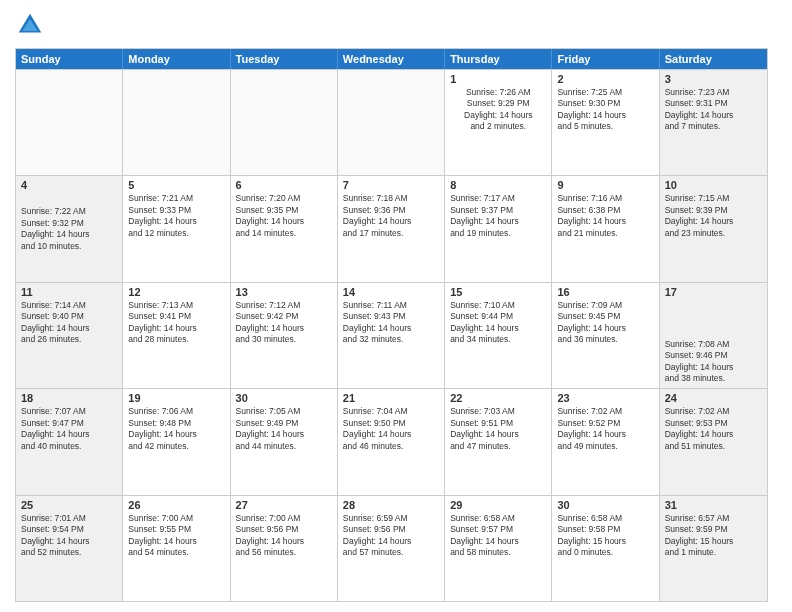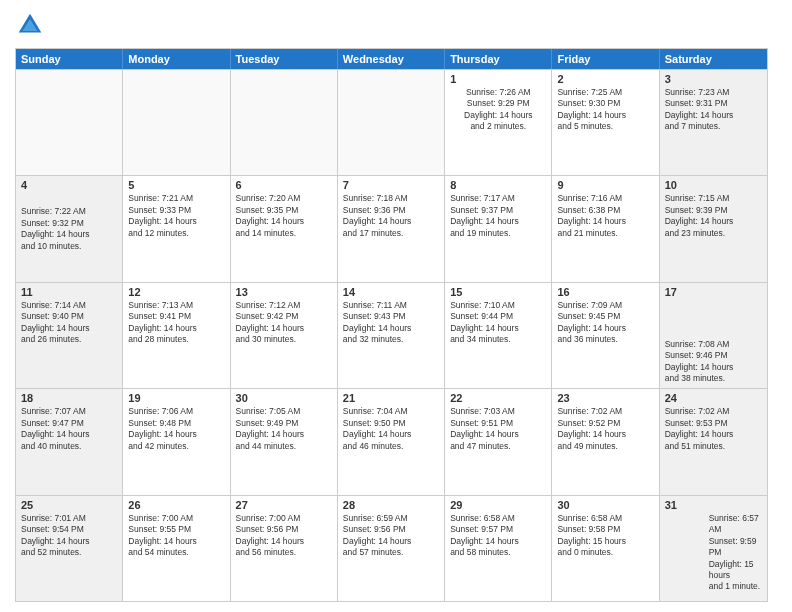--- a/index.html
+++ b/index.html
@@ -366,21 +366,21 @@
           </div>
           <div class="cal-cell">
             <span class="day-num">30</span>
             <div class="cell-text" style="white-space: pre-line;">Sunrise: 6:58 AM
 Sunset: 9:58 PM
 Daylight: 15 hours
 and 0 minutes.</div>
           </div>
           <div class="cal-cell shaded">
             <span class="day-num">31</span>
-            <div class="cell-text" style="white-space: pre-line; margin-left: 44px;">Sunrise: 6:57 AM
+            <div class="cell-text" style="white-space: pre-line;">Sunrise: 6:57 AM
 Sunset: 9:59 PM
 Daylight: 15 hours
 and 1 minute.</div>
           </div>
         </div>
       </div>
   </div>
 </div>
 
 </body></html>

